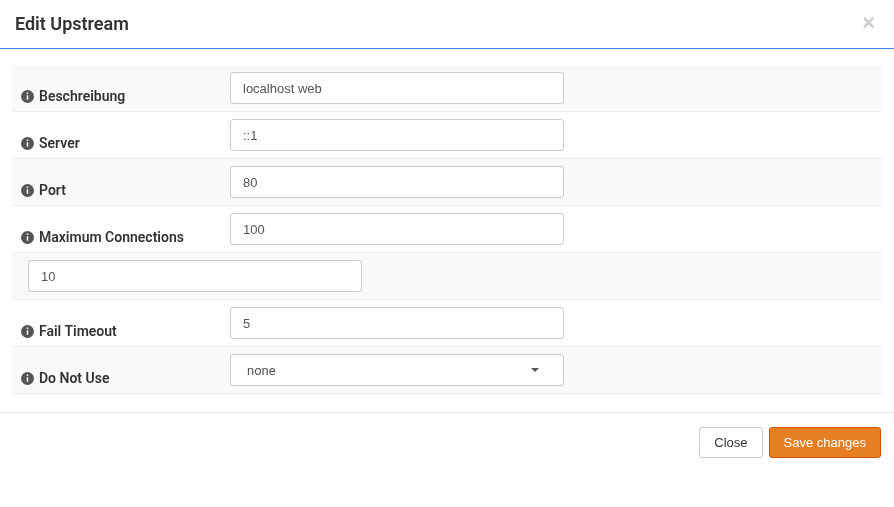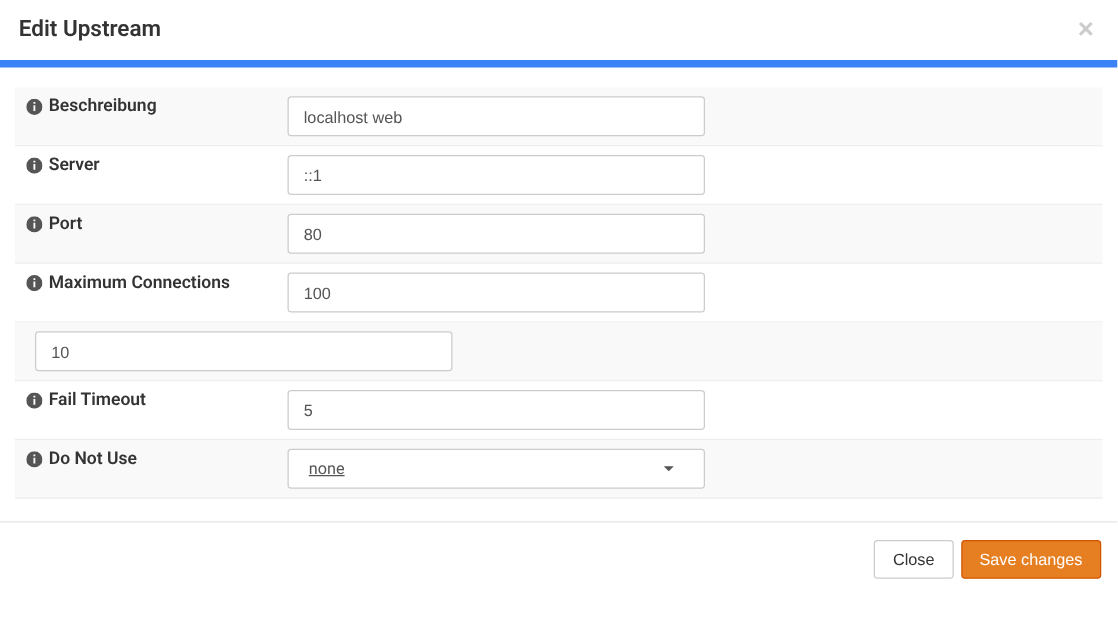--- a/index.html
+++ b/index.html
@@ -14,21 +14,21 @@
       background: #fff;
       width: 894px;
       height: 507px;
       overflow: hidden;
     }
     .modal-header {
       display: flex;
       justify-content: space-between;
       align-items: center;
       padding: 12px 15px 14px;
-      border-bottom: 6px solid #3b82f6;
+      border-bottom: 1px solid #3b82f6;
     }
     .modal-title {
       font-size: 18px;
       font-weight: 600;
       color: #333;
     }
     .close-x {
       color: #ccc;
       font-size: 22px;
       font-weight: bold;
@@ -36,21 +36,21 @@
       background: none;
       border: none;
       line-height: 1;
       padding: 0 4px;
     }
     .form-body {
       padding: 16px 12px 0;
     }
     .form-row {
       display: flex;
-      align-items: flex-start;
+      align-items: flex-end;
       padding: 7px 6px;
       border-bottom: 1px solid #eee;
     }
     .form-row:nth-child(odd) {
       background: #f9f9f9;
     }
     .form-label {
       width: 202px;
       display: flex;
       align-items: center;
@@ -93,21 +93,20 @@
       padding: 6px 24px 6px 16px;
       font-size: 13px;
       color: #555;
       background: #fff;
       border: 1px solid #ccc;
       border-radius: 3px;
       cursor: pointer;
       display: flex;
       align-items: center;
       justify-content: space-between;
-      text-decoration: underline;
     }
     .caret {
       width: 0;
       height: 0;
       border-left: 4px solid transparent;
       border-right: 4px solid transparent;
       border-top: 4px solid #555;
     }
     .modal-footer {
       display: flex;

